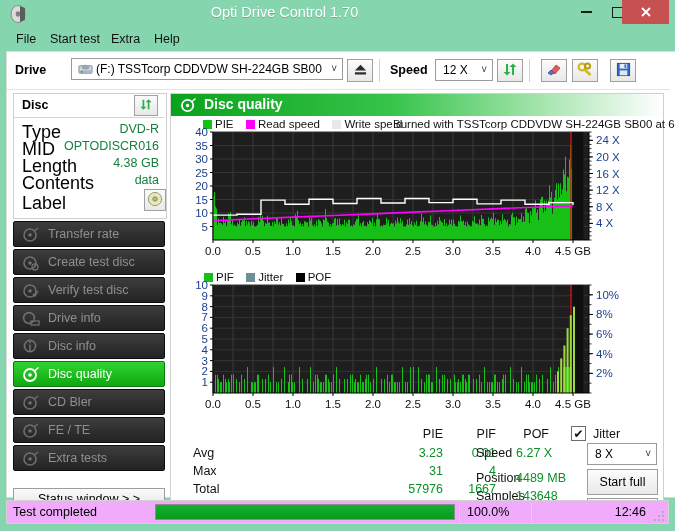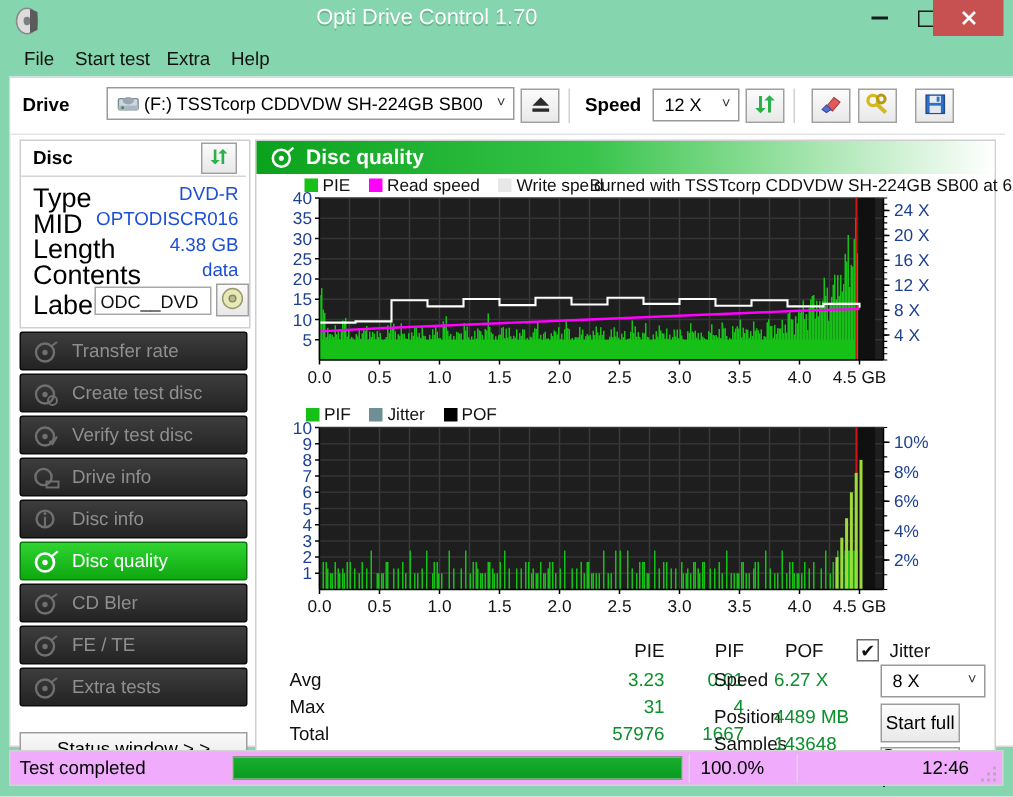--- a/index.html
+++ b/index.html
@@ -50,21 +50,21 @@
     background:linear-gradient(#fbfbfb,#e8e8e8);border:1px solid #a0a0a0;
     display:flex;align-items:center;justify-content:center;cursor:default;
   }
   .sep{position:absolute;width:1px;background:#d2d2d2;}
 
   
   .discbox{position:absolute;left:6px;top:41px;width:152px;height:124px;background:#fff;border:1px solid #cfcfcf;}
   .discbox .hdr{position:absolute;left:0;top:0;width:150px;height:23px;border-bottom:1px solid #d5d5d5;}
   .discbox .hdr .t{position:absolute;left:8px;top:4px;font-weight:bold;font-size:12.5px;}
   .drow{position:absolute;left:8px;font-size:18px;}
-  .dval{position:absolute;right:7px;font-size:12.5px;color:#1d4ed8;text-align:left;}
+  .dval{position:absolute;right:7px;font-size:12.5px;color:#15803d;text-align:left;}
   .lblinput{
     position:absolute;left:49px;top:97px;width:78px;height:19px;background:#fff;
     border:1px solid #a8a8a8;box-sizing:border-box;font-size:12px;padding:1px 3px;color:#111;
   }
 
   .navlist{position:absolute;left:6px;top:169px;width:152px;height:262px;}
   .navbtn{
     position:absolute;left:0;width:152px;height:26px;box-sizing:border-box;
     background:linear-gradient(#3d3d3d,#232323);border:1px solid #0c0c0c;
     border-radius:2px;cursor:default;
@@ -91,21 +91,21 @@
   
   .stat-h{position:absolute;font-size:12.5px;color:#111;text-align:right;}
   .stat-r{position:absolute;font-size:12.5px;color:#111;}
   .stat-v{position:absolute;font-size:12.5px;color:#0a8f2a;text-align:right;}
   .chk{
     position:absolute;width:15px;height:15px;background:#fff;border:1px solid #6d6d6d;
     box-sizing:border-box;display:flex;align-items:center;justify-content:center;
     font-size:12px;color:#111;cursor:default;
   }
   .btnW{
-    position:absolute;box-sizing:border-box;height:26px;width:53px;
+    position:absolute;box-sizing:border-box;height:26px;width:71px;
     background:linear-gradient(#fcfcfc,#e9e9e9);border:1px solid #9d9d9d;
     display:flex;align-items:center;justify-content:center;font-size:12.5px;cursor:default;
   }
 
   
   .statusbar{position:absolute;left:6px;top:500px;width:663px;height:24px;background:#f0abfc;border:1px solid #d2d2d2;box-sizing:border-box;}
   .sb-text{position:absolute;left:6px;top:4px;font-size:12.5px;}
   .sb-prog{position:absolute;left:148px;top:3px;width:300px;height:16px;background:#fff;border:1px solid #8d8d8d;box-sizing:border-box;}
   .sb-prog .fill{position:absolute;left:0;top:0;height:100%;background:linear-gradient(#17ae2e,#089c20);}
   .sb-pct{position:absolute;left:460px;top:4px;font-size:12.5px;}
@@ -249,21 +249,20 @@
       <span class="drow" style="top:28px">Type</span>
       <span class="dval" style="top:28px">DVD-R</span>
       <span class="drow" style="top:45px">MID</span>
       <span class="dval" style="top:45px">OPTODISCR016</span>
       <span class="drow" style="top:62px">Length</span>
       <span class="dval" style="top:62px">4.38 GB</span>
       <span class="drow" style="top:79px">Contents</span>
       <span class="dval" style="top:79px">data</span>
 
       <span class="drow" style="top:99px">Label</span>
-      <input class="lblinput" value="ODC__DVD" style="">
       <div class="btnS" style="left:130px;top:95px;width:22px;height:22px;">
         <span>
           <svg width="16" height="16" viewBox="0 0 16 16">
             <circle cx="8" cy="8" r="6.6" fill="#e8e9b8" stroke="#9a9b6b"></circle>
             <circle cx="8" cy="8" r="2.2" fill="#b9bb8a" stroke="#8a8c5d"></circle>
           </svg>
         </span>
       </div>
     </div>
 

